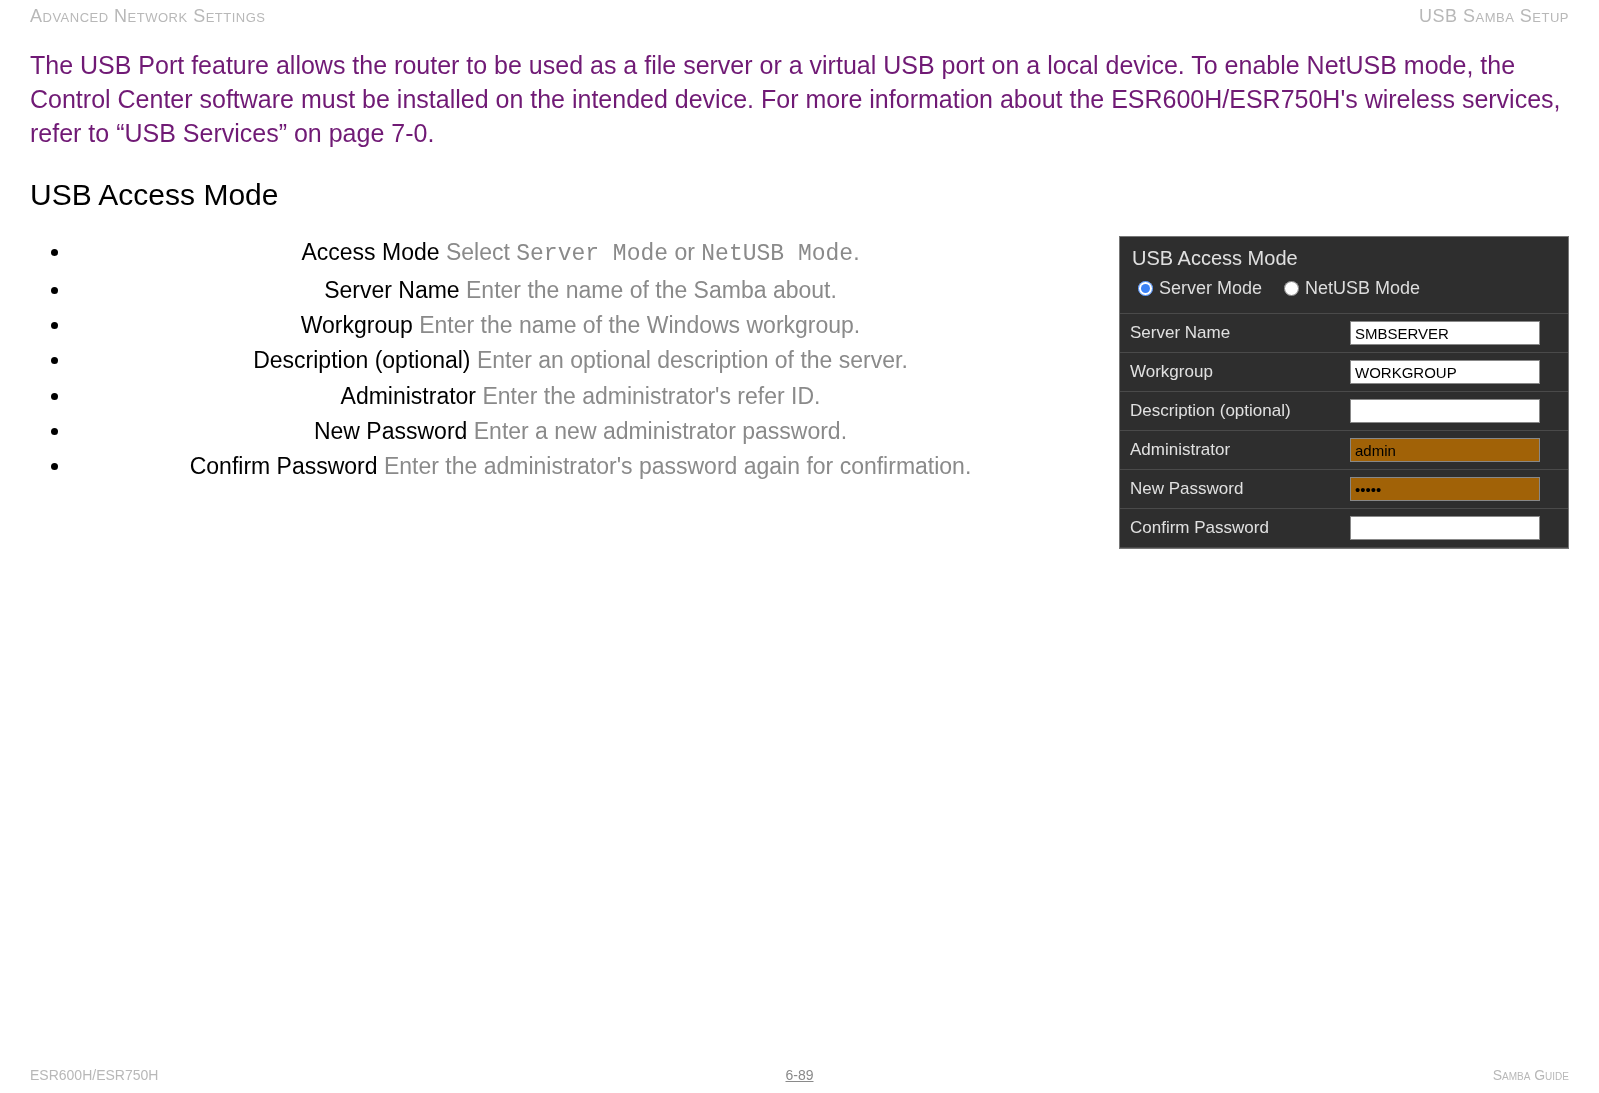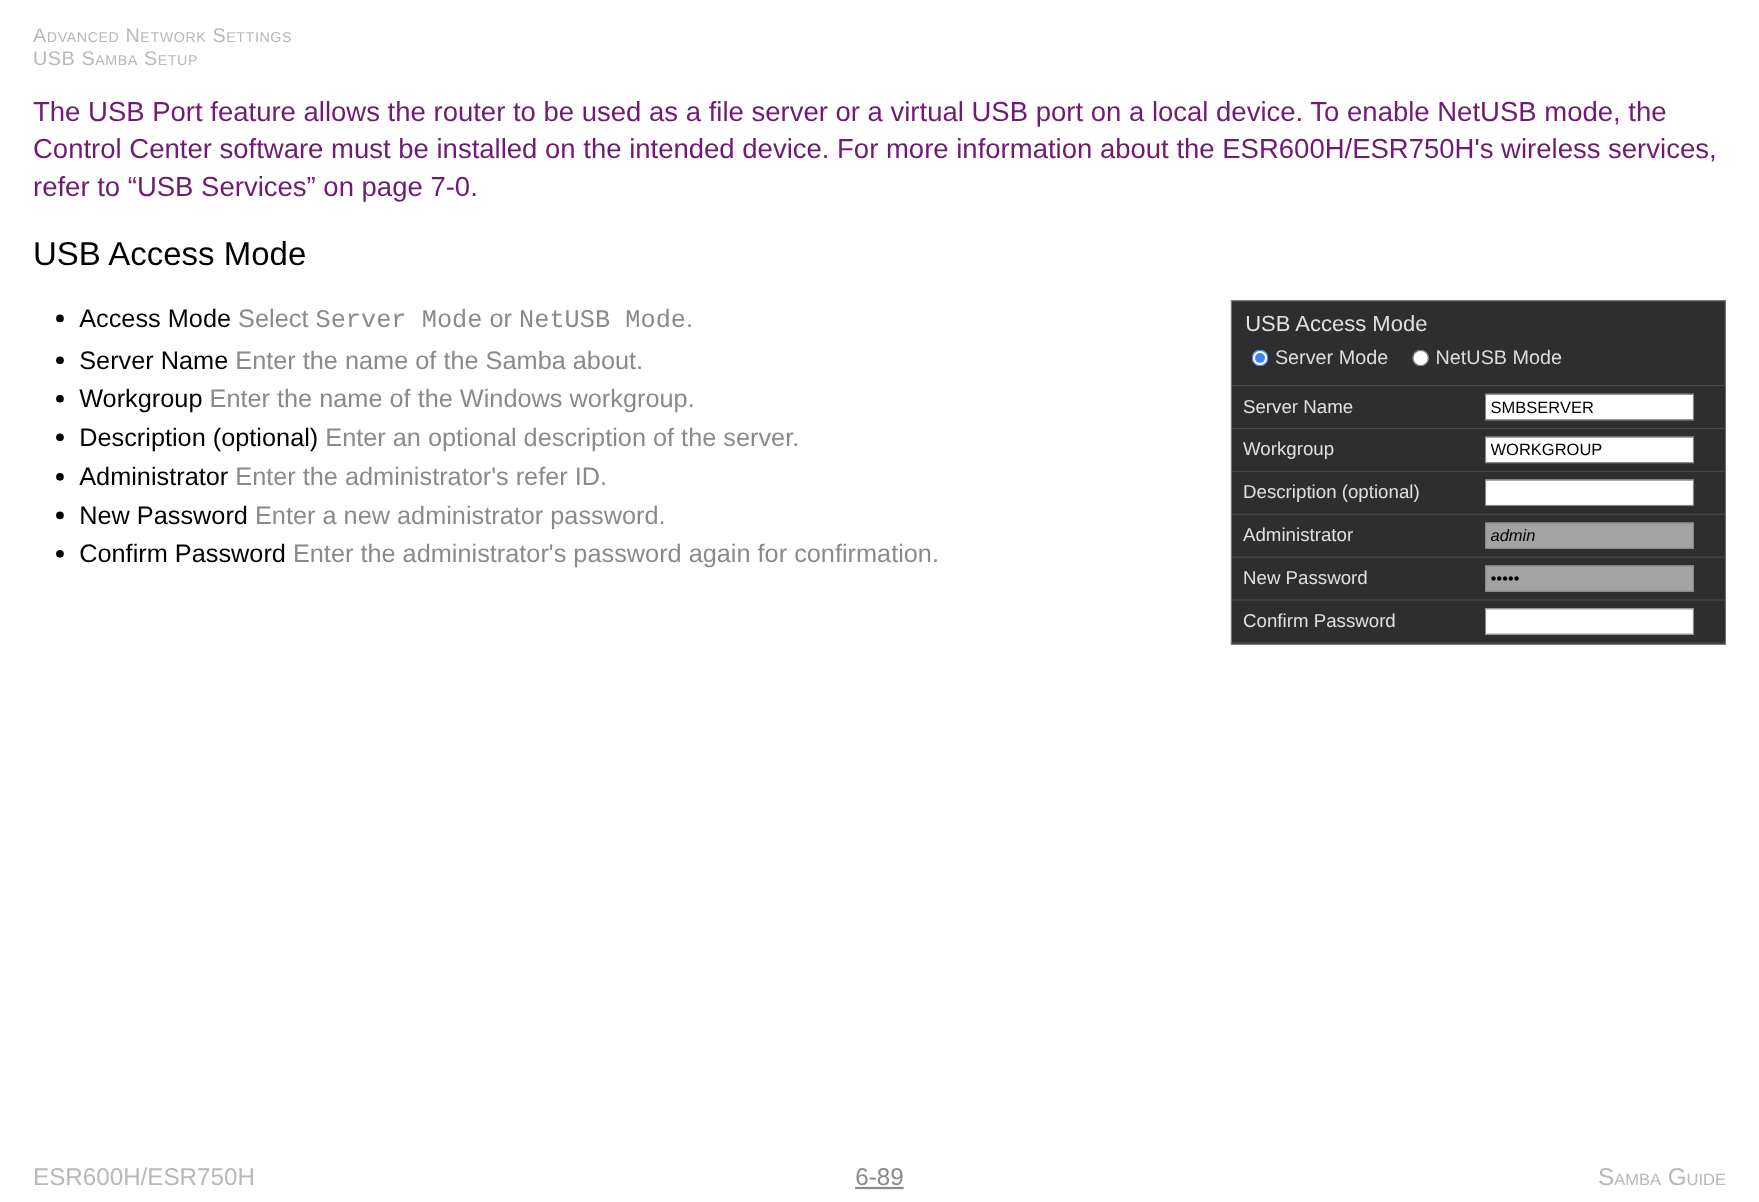--- a/index.html
+++ b/index.html
@@ -11,24 +11,23 @@
   }
   .page {
     position: relative;
     width: 1599px;
     height: 1093px;
     padding: 0 30px;
   }
   .header {
     display: flex;
     justify-content: space-between;
-    padding-top: 22px;
+    padding-top: 6px;
     font-variant: small-caps;
     letter-spacing: 0.5px;
-    flex-direction: column;
   }
   .header span {
     color: #b8b8b8;
     font-size: 18px;
   }
   h1.title {
     margin-top: 46px;
     font-family: Verdana, Geneva, sans-serif;
     font-weight: 400;
     font-size: 40px;
@@ -56,20 +55,21 @@
     flex: 1;
     padding-left: 42px;
     padding-right: 30px;
   }
   .bullets li {
     list-style: disc;
     color: #000;
     font-size: 23px;
     line-height: 1.45;
     margin-bottom: 2px;
+    text-align: center;
   }
   .bullets li .term {
     color: #000;
   }
   .bullets li .body {
     color: #8a8a8a;
   }
   .bullets li .mono {
     font-family: "Courier New", Courier, monospace;
     color: #8a8a8a;
@@ -136,32 +136,31 @@
     width: 190px;
     height: 24px;
     font-size: 15px;
     padding: 2px 4px;
     border: 1px solid #888;
     background: #fff;
     color: #000;
     font-family: Arial, sans-serif;
   }
   table.form input.autofill {
-    background: #a3a3a3;
-    font-style: italic;
+    background: #a16207;
   }
 
   .footer {
     position: absolute;
     bottom: 10px;
     left: 30px;
     right: 30px;
     display: flex;
     justify-content: space-between;
-    font-size: 22px;
+    font-size: 14px;
     color: #b8b8b8;
     font-variant: small-caps;
   }
   .footer .center {
     position: absolute;
     left: 50%;
     transform: translateX(-50%);
     color: #8a8a8a;
     font-variant: normal;
     text-decoration: underline;

